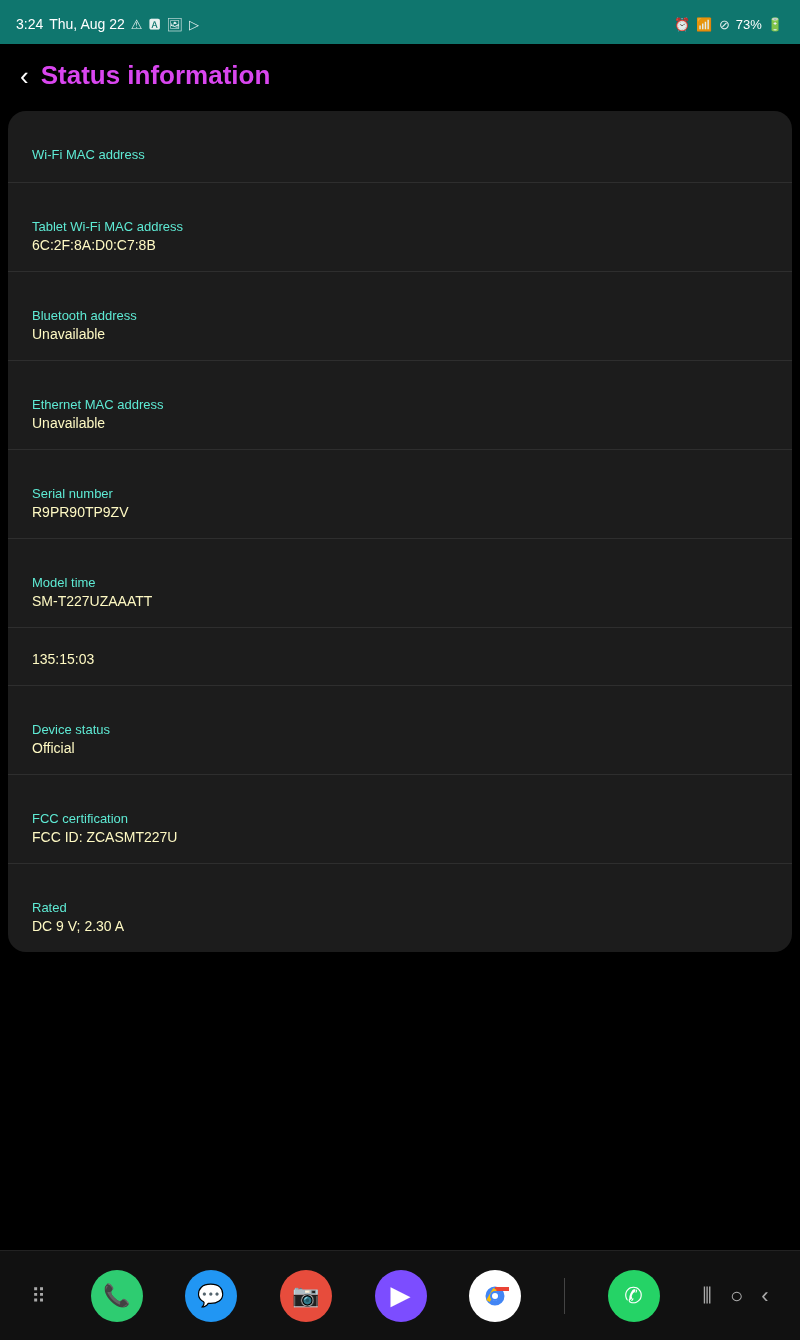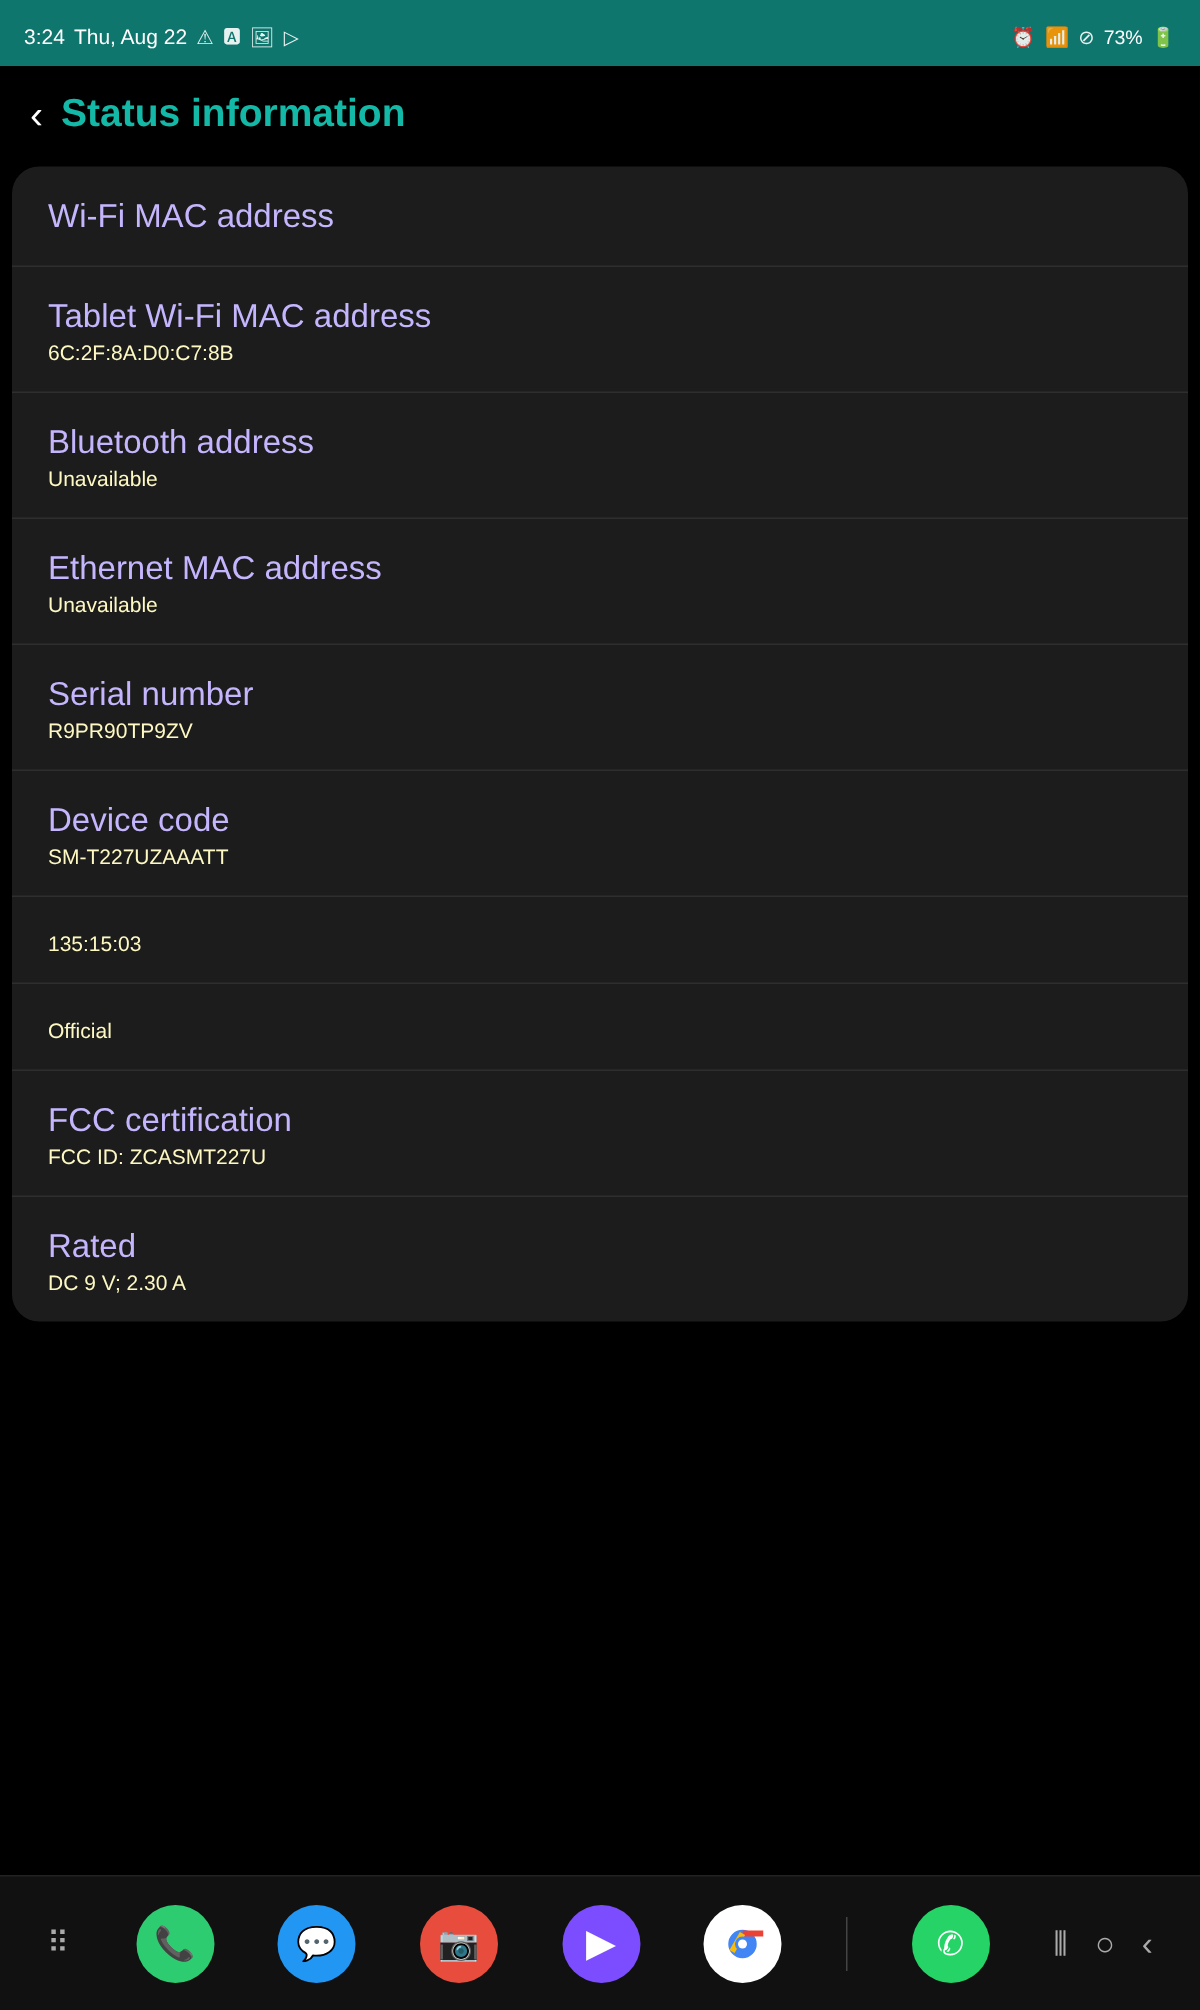--- a/index.html
+++ b/index.html
@@ -50,45 +50,46 @@
     }
     .back-btn {
       font-size: 26px;
       color: #fff;
       cursor: pointer;
       line-height: 1;
     }
     .header-title {
       font-size: 26px;
       font-weight: 700;
-      color: #14b8a6;
+      color: #d946ef;
     }
 
     
     .content-card {
       background: #1c1c1c;
       border-radius: 18px;
       margin: 4px 8px 8px;
       padding: 0;
       overflow: hidden;
     }
 
     
     .info-row {
       padding: 20px 24px 18px;
       border-bottom: 1px solid #2e2e2e;
     }
     .info-row:last-child {
       border-bottom: none;
     }
     .info-label {
-      font-size: 22px;
+      font-size: 13px;
       font-weight: 400;
-      color: #c4b5fd;
+      color: #5eead4;
       margin-bottom: 2px;
+      margin-top: 16px;
     }
     .info-value {
       font-size: 14px;
       color: #fef9c3;
       margin-top: 3px;
     }
 
     
     .nav-bar {
       position: absolute;
@@ -172,27 +173,28 @@
       </div>
       <div class="info-row">
         <div class="info-label">Ethernet MAC address</div>
         <div class="info-value">Unavailable</div>
       </div>
       <div class="info-row">
         <div class="info-label">Serial number</div>
         <div class="info-value">R9PR90TP9ZV</div>
       </div>
       <div class="info-row">
-        <div class="info-label">Device code</div>
+        <div class="info-label">Model time</div>
         <div class="info-value">SM-T227UZAAATT</div>
       </div>
       <div class="info-row">
         <div class="info-value">135:15:03</div>
       </div>
       <div class="info-row">
+        <div class="info-label">Device status</div>
         <div class="info-value">Official</div>
       </div>
       <div class="info-row">
         <div class="info-label">FCC certification</div>
         <div class="info-value">FCC ID: ZCASMT227U</div>
       </div>
       <div class="info-row">
         <div class="info-label">Rated</div>
         <div class="info-value">DC 9 V; 2.30 A</div>
       </div>

